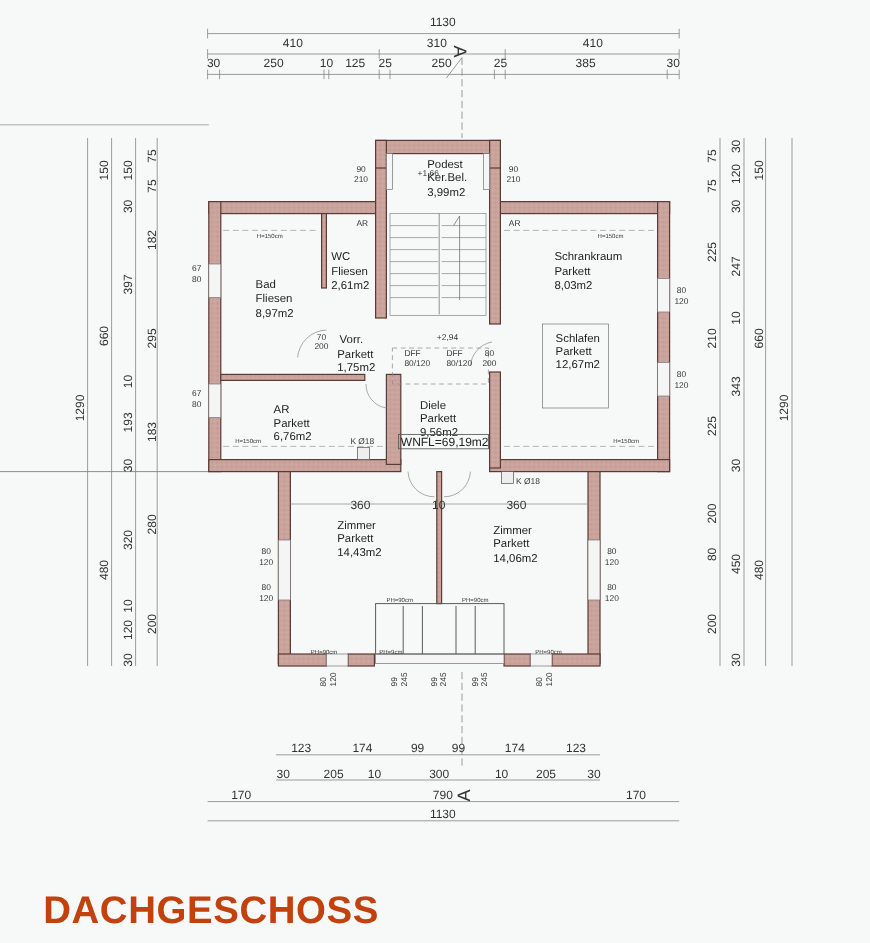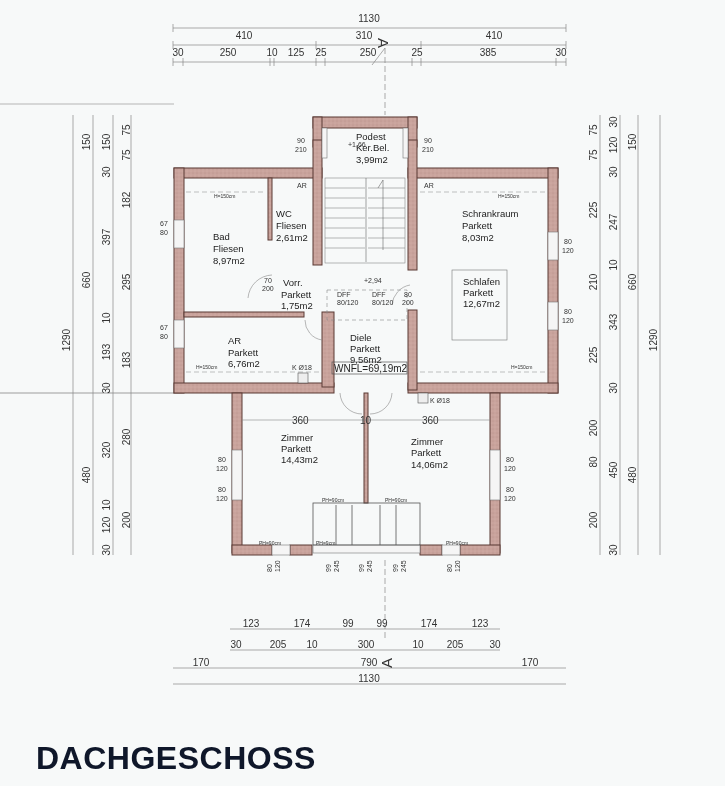--- a/index.html
+++ b/index.html
@@ -4,21 +4,21 @@
 <style>
   html, body { margin: 0; padding: 0; background: #f7f9f9; }
   body { width: 725px; height: 786px; position: relative; overflow: hidden;
          font-family: "Liberation Sans", sans-serif; color: #222; }
   svg { position: absolute; left: 0; top: 0; }
   .dim text, text.dim { font-size: 10px; fill: #333; }
   .room { font-size: 9.5px; fill: #222; }
   .tiny { font-size: 5px; fill: #333; }
   .sm { font-size: 7px; fill: #333; }
   .title { position: absolute; left: 36px; top: 740px; font-size: 32px; font-weight: bold;
-           color: #0f172a; letter-spacing: 0.5px; font-family: "Liberation Sans", sans-serif; }
+           color: #c2410c; letter-spacing: 0.5px; font-family: "Liberation Sans", sans-serif; }
 </style>
 </head>
 <body>
 
 <svg width="725" height="786" viewBox="0 0 725 786">
   <defs>
     <pattern id="wallpat" width="4" height="4" patternUnits="userSpaceOnUse">
       <rect width="4" height="4" fill="#c9a39c"></rect>
       <circle cx="1" cy="1" r="0.5" fill="#b38d86"></circle>
       <circle cx="3" cy="3" r="0.5" fill="#d8b8b1"></circle>

